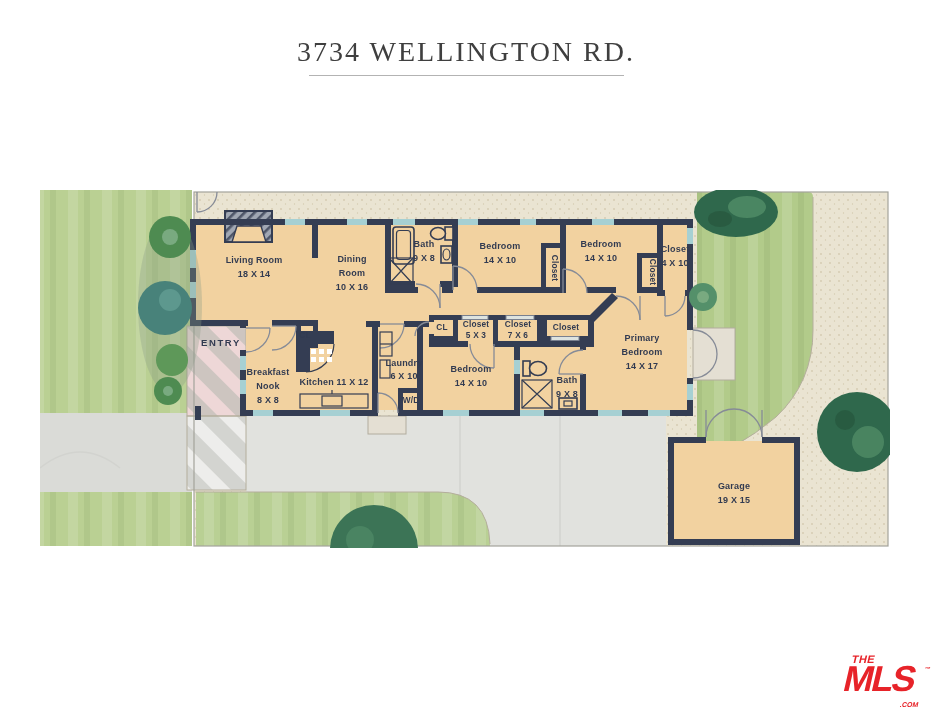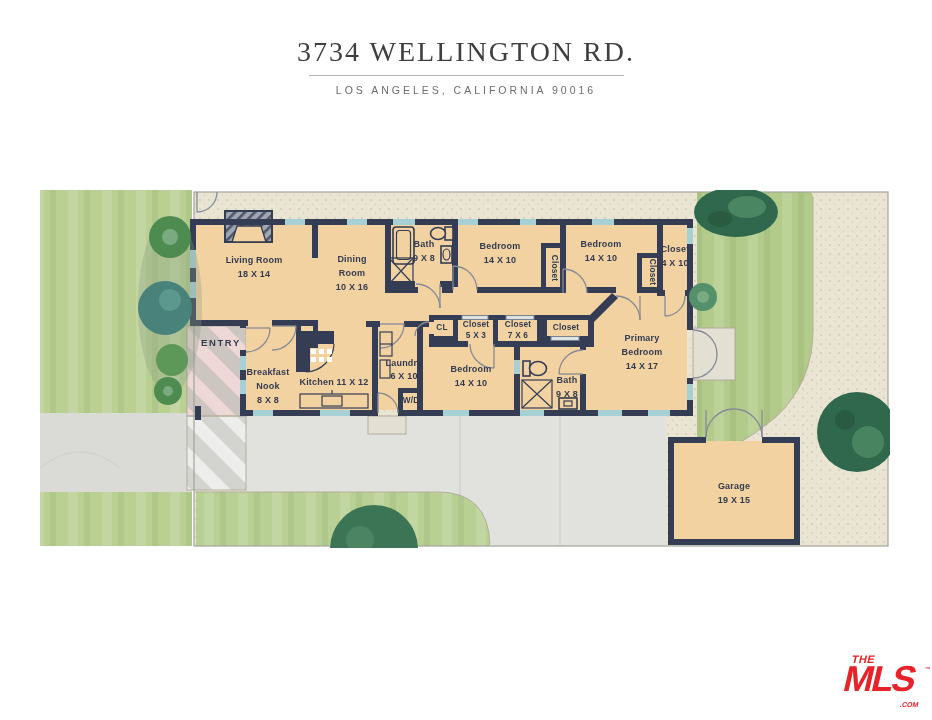--- a/index.html
+++ b/index.html
@@ -51,21 +51,20 @@
   .mls-mls{font-size:36px;font-weight:700;letter-spacing:-2px;line-height:30px;}
   .mls-com{position:absolute;right:-2px;bottom:-2px;font-size:7px;font-weight:700;}
   .mls-tm{position:absolute;right:-6px;top:12px;font-size:6px;font-weight:700;}
 </style>
 </head>
 <body>
 
 <div class="header">
   <div class="title">3734 WELLINGTON RD.</div>
   <div class="rule"></div>
-  <div class="subtitle">LOS ANGELES, CALIFORNIA  90016</div>
 </div>
 
 <svg class="siteplan" viewBox="40 190 850 358" xmlns="http://www.w3.org/2000/svg">
   <defs>
     <pattern id="dots" patternUnits="userSpaceOnUse" width="9" height="9">
       <circle class="dot" cx="2" cy="2" r="0.9"></circle>
         <circle class="dot" cx="6.5" cy="6" r="0.7"></circle>
     </pattern>
     <pattern id="grass" patternUnits="userSpaceOnUse" width="34" height="60">
       <rect class="g1" x="0" y="0" width="10" height="60"></rect>

